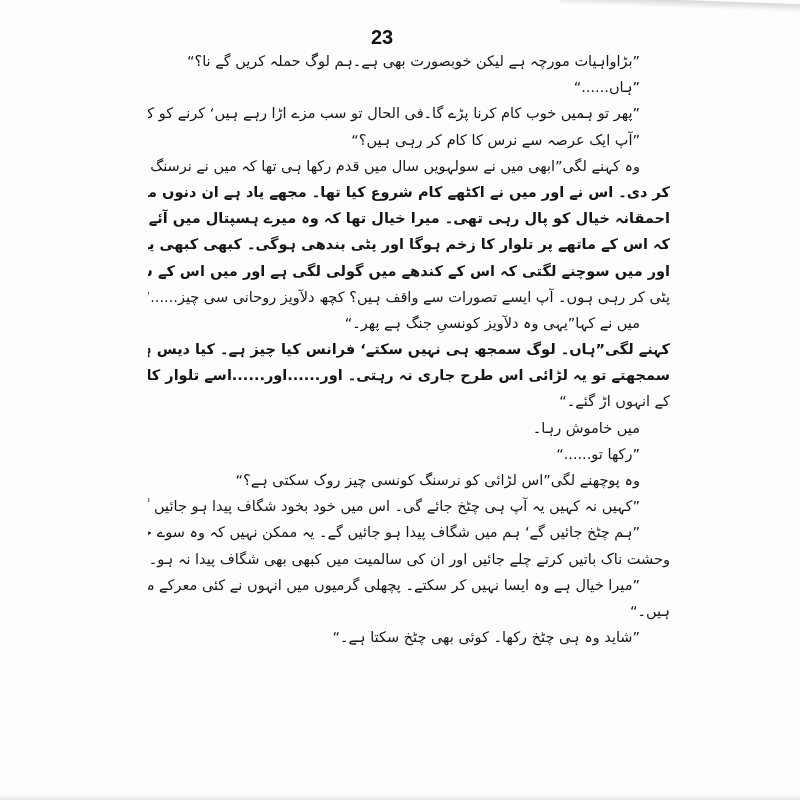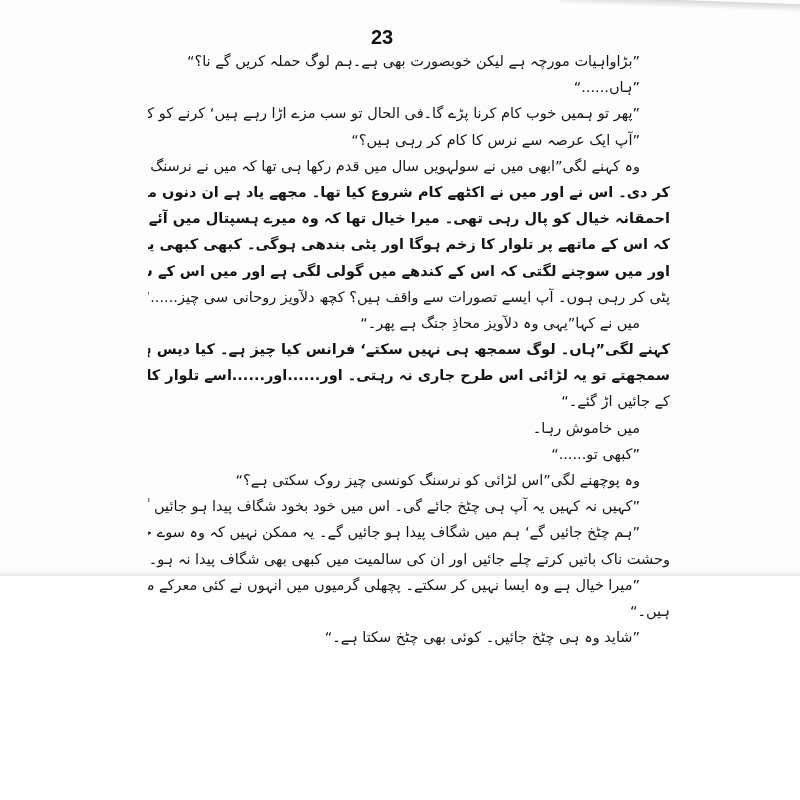--- a/index.html
+++ b/index.html
@@ -4,21 +4,21 @@
 <style>
   html, body { margin: 0; padding: 0; }
   body {
     width: 800px; height: 800px; overflow: hidden;
     background: #ffffff;
     position: relative;
     font-family: "DejaVu Sans", sans-serif;
     color: #1a1a1a;
   }
   .page {
-    position: absolute; left: 0; top: 0; width: 800px; height: 576px;
+    position: absolute; left: 0; top: 0; width: 800px; height: 800px;
     background: #fdfdfd;
   }
   .scan-edge-top {
     position: absolute; left: 560px; top: 0; width: 240px; height: 8px;
     background: linear-gradient(to bottom, #bdbdbd, rgba(255,255,255,0));
     transform: skewY(2deg);
     opacity: 0.6;
   }
   .scan-edge-bottom {
     position: absolute; left: 0; bottom: 0; width: 800px; height: 6px;
@@ -59,27 +59,27 @@
     <div class="line indent">”بڑاواہیات مورچہ ہے لیکن خوبصورت بھی ہے۔ہم لوگ حملہ کریں گے نا؟“</div>
     <div class="line indent">”ہاں......“</div>
     <div class="line indent">”پھر تو ہمیں خوب کام کرنا پڑے گا۔فی الحال تو سب مزے اڑا رہے ہیں‘ کرنے کو کچھ</div>
     <div class="line indent">”آپ ایک عرصہ سے نرس کا کام کر رہی ہیں؟“</div>
     <div class="line indent">وہ کہنے لگی”ابھی میں نے سولہویں سال میں قدم رکھا ہی تھا کہ میں نے نرسنگ شروع</div>
     <div class="line justify">کر دی۔ اس نے اور میں نے اکٹھے کام شروع کیا تھا۔ مجھے یاد ہے ان دنوں میں ایک بڑے</div>
     <div class="line justify">احمقانہ خیال کو پال رہی تھی۔ میرا خیال تھا کہ وہ میرے ہسپتال میں آئے گا۔ میں سوچتی تھی</div>
     <div class="line justify">کہ اس کے ماتھے پر تلوار کا زخم ہوگا اور پٹی بندھی ہوگی۔ کبھی کبھی یہ خیال کچھ تبدیل ہو جاتا</div>
     <div class="line justify">اور میں سوچنے لگتی کہ اس کے کندھے میں گولی لگی ہے اور میں اس کے سرہانے بیٹھ کر مرہم</div>
     <div class="line">پٹی کر رہی ہوں۔ آپ ایسے تصورات سے واقف ہیں؟ کچھ دلآویز روحانی سی چیز......“</div>
-    <div class="line indent">میں نے کہا”یہی وہ دلآویز محاذِ جنگ ہے پھر۔“</div>
+    <div class="line indent">میں نے کہا”یہی وہ دلآویز کونسیِ جنگ ہے پھر۔“</div>
     <div class="line justify">کہنے لگی”ہاں۔ لوگ سمجھ ہی نہیں سکتے‘ فرانس کیا چیز ہے۔ کیا دیس ہے۔ اگر لوگ</div>
     <div class="line justify">سمجھتے تو یہ لڑائی اس طرح جاری نہ رہتی۔ اور......اور......اسے تلوار کا زخم لگتا...... لیکن اس</div>
-    <div class="line">کے جائیں اڑ گئے۔“</div>
+    <div class="line">کے انہوں اڑ گئے۔“</div>
     <div class="line indent">میں خاموش رہا۔</div>
-    <div class="line indent">”کبھی تو......“</div>
+    <div class="line indent">”رکھا تو......“</div>
     <div class="line indent">وہ پوچھنے لگی”اس لڑائی کو نرسنگ کونسی چیز روک سکتی ہے؟“</div>
     <div class="line indent">”کہیں نہ کہیں یہ آپ ہی چٹخ جائے گی۔ اس میں خود بخود شگاف پیدا ہو جائیں گے۔“</div>
     <div class="line indent">”ہم چٹخ جائیں گے‘ ہم میں شگاف پیدا ہو جائیں گے۔ یہ ممکن نہیں کہ وہ سوے جیسی</div>
     <div class="line">وحشت ناک باتیں کرتے چلے جائیں اور ان کی سالمیت میں کبھی بھی شگاف پیدا نہ ہو۔“</div>
     <div class="line indent">”میرا خیال ہے وہ ایسا نہیں کر سکتے۔ پچھلی گرمیوں میں انہوں نے کئی معرکے مارے</div>
     <div class="line">ہیں۔“</div>
-    <div class="line indent">”شاید وہ ہی چٹخ جائیں۔ کوئی بھی چٹخ سکتا ہے۔“</div>
+    <div class="line indent">”شاید وہ ہی چٹخ رکھا۔ کوئی بھی چٹخ سکتا ہے۔“</div>
   </div>
 </div>
 
 </body></html>

